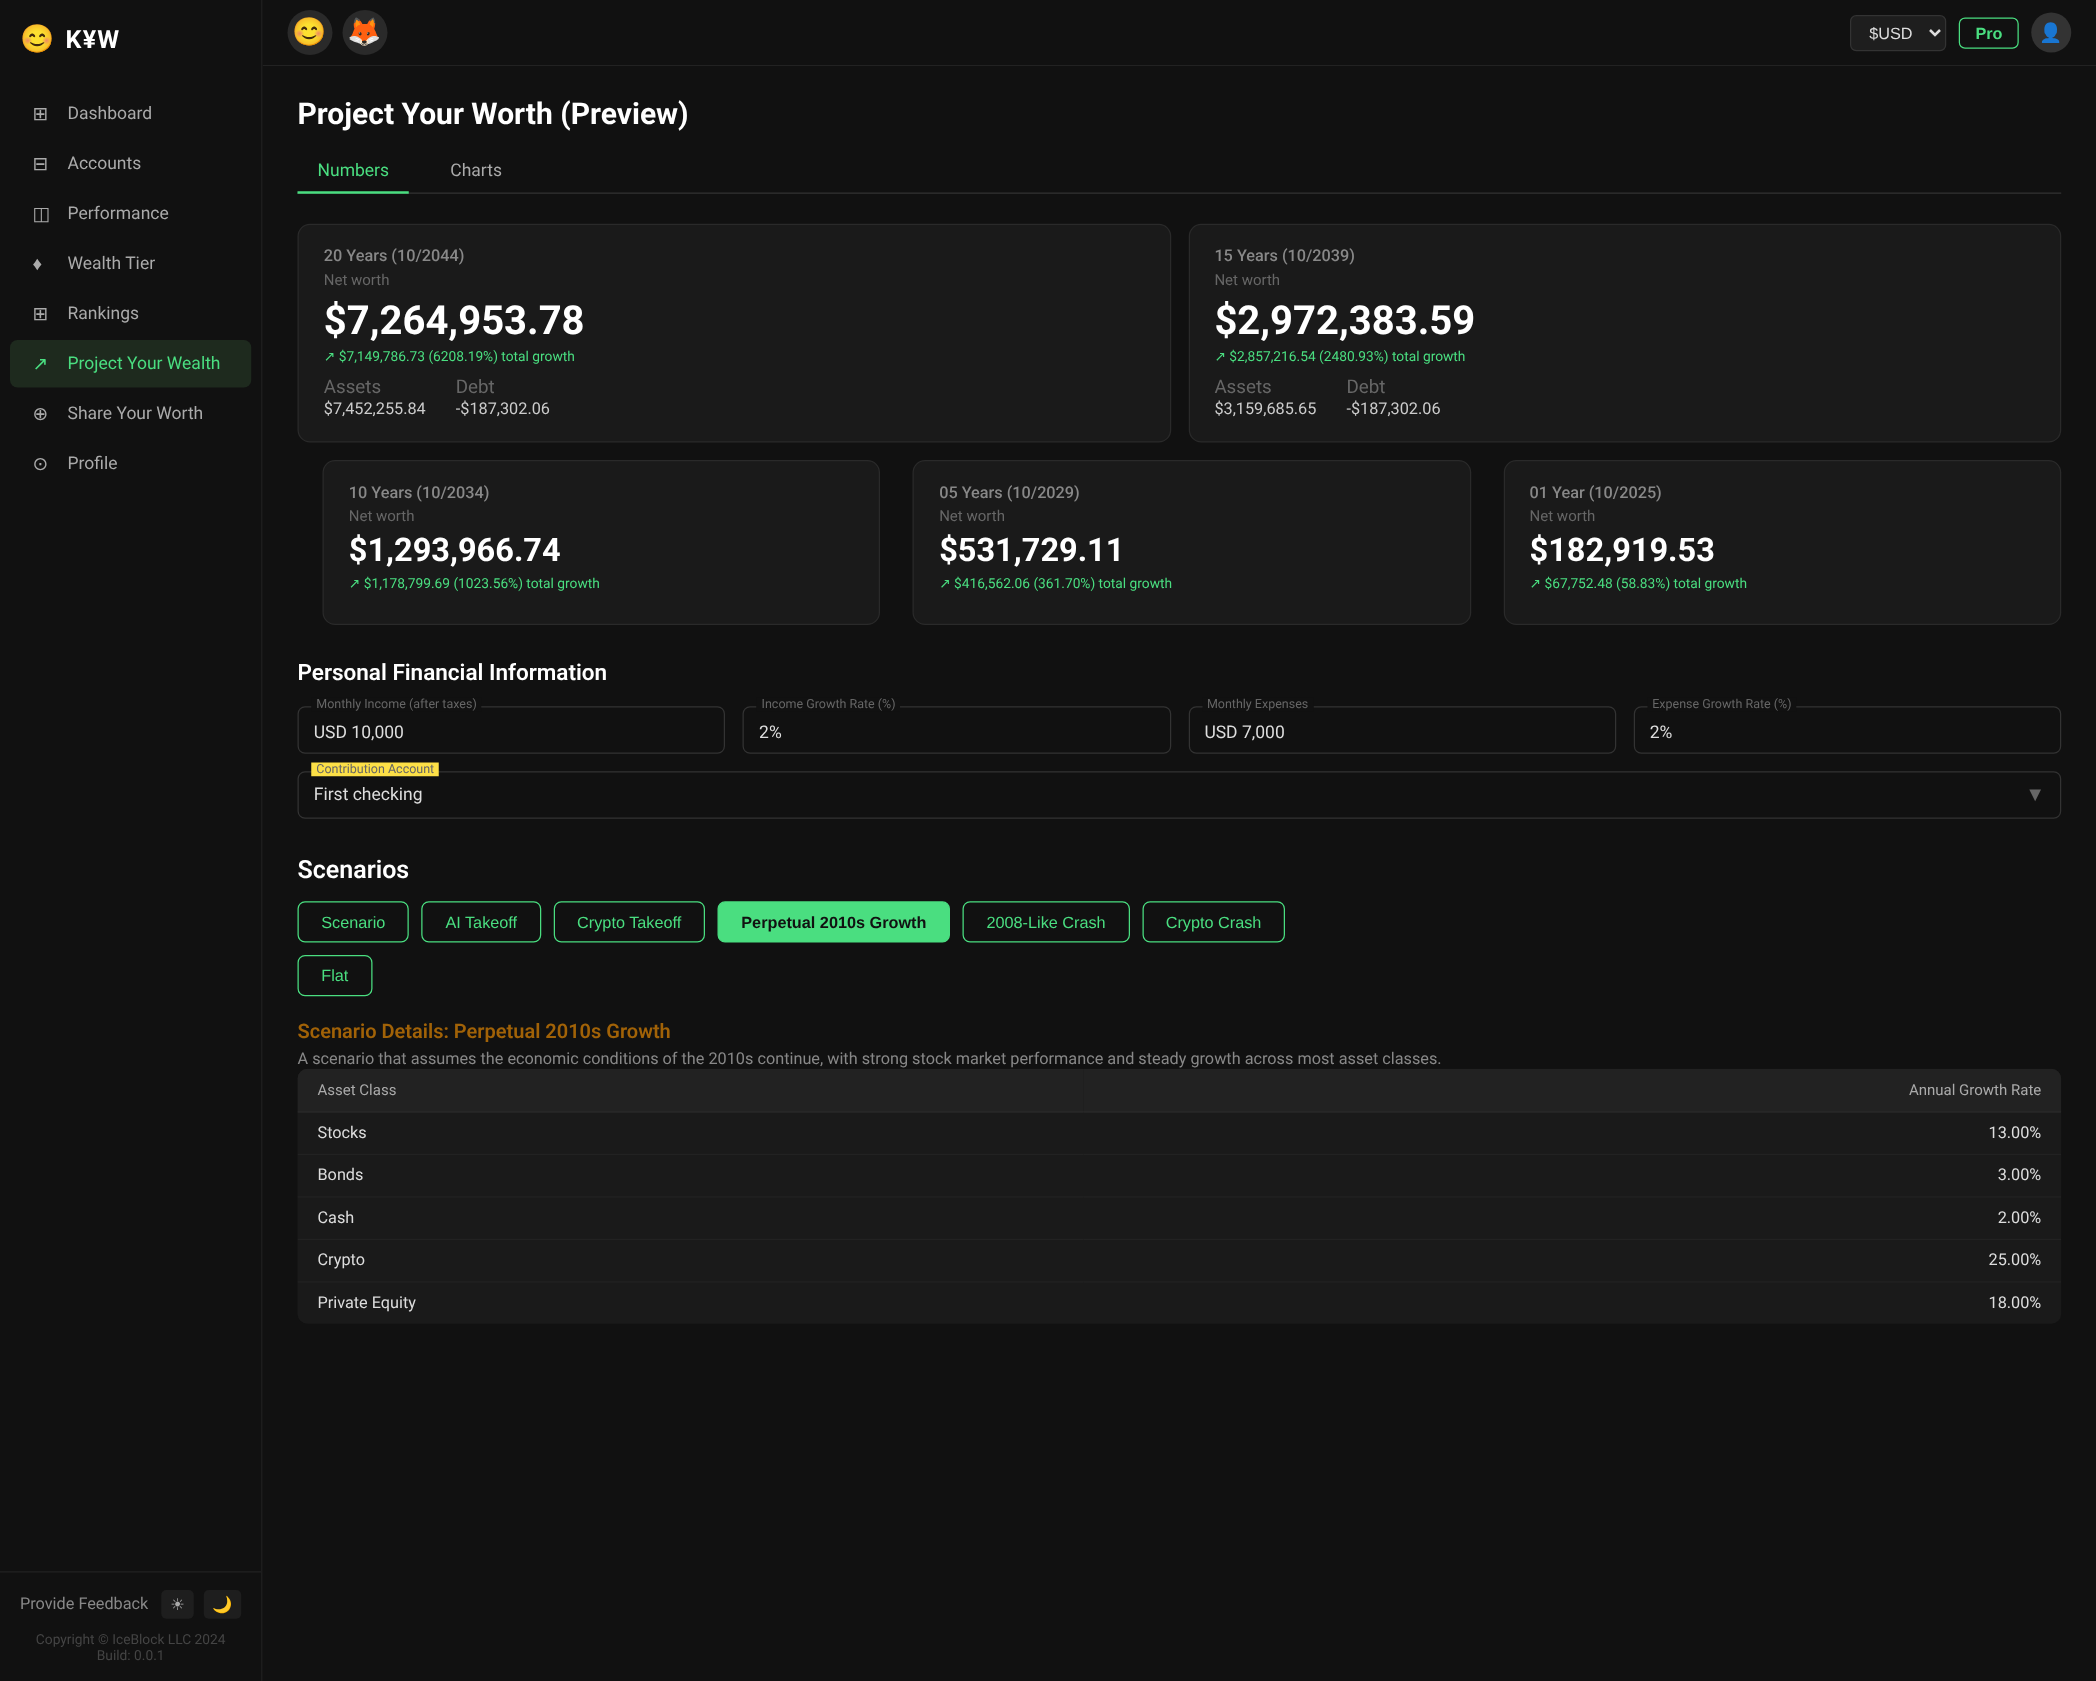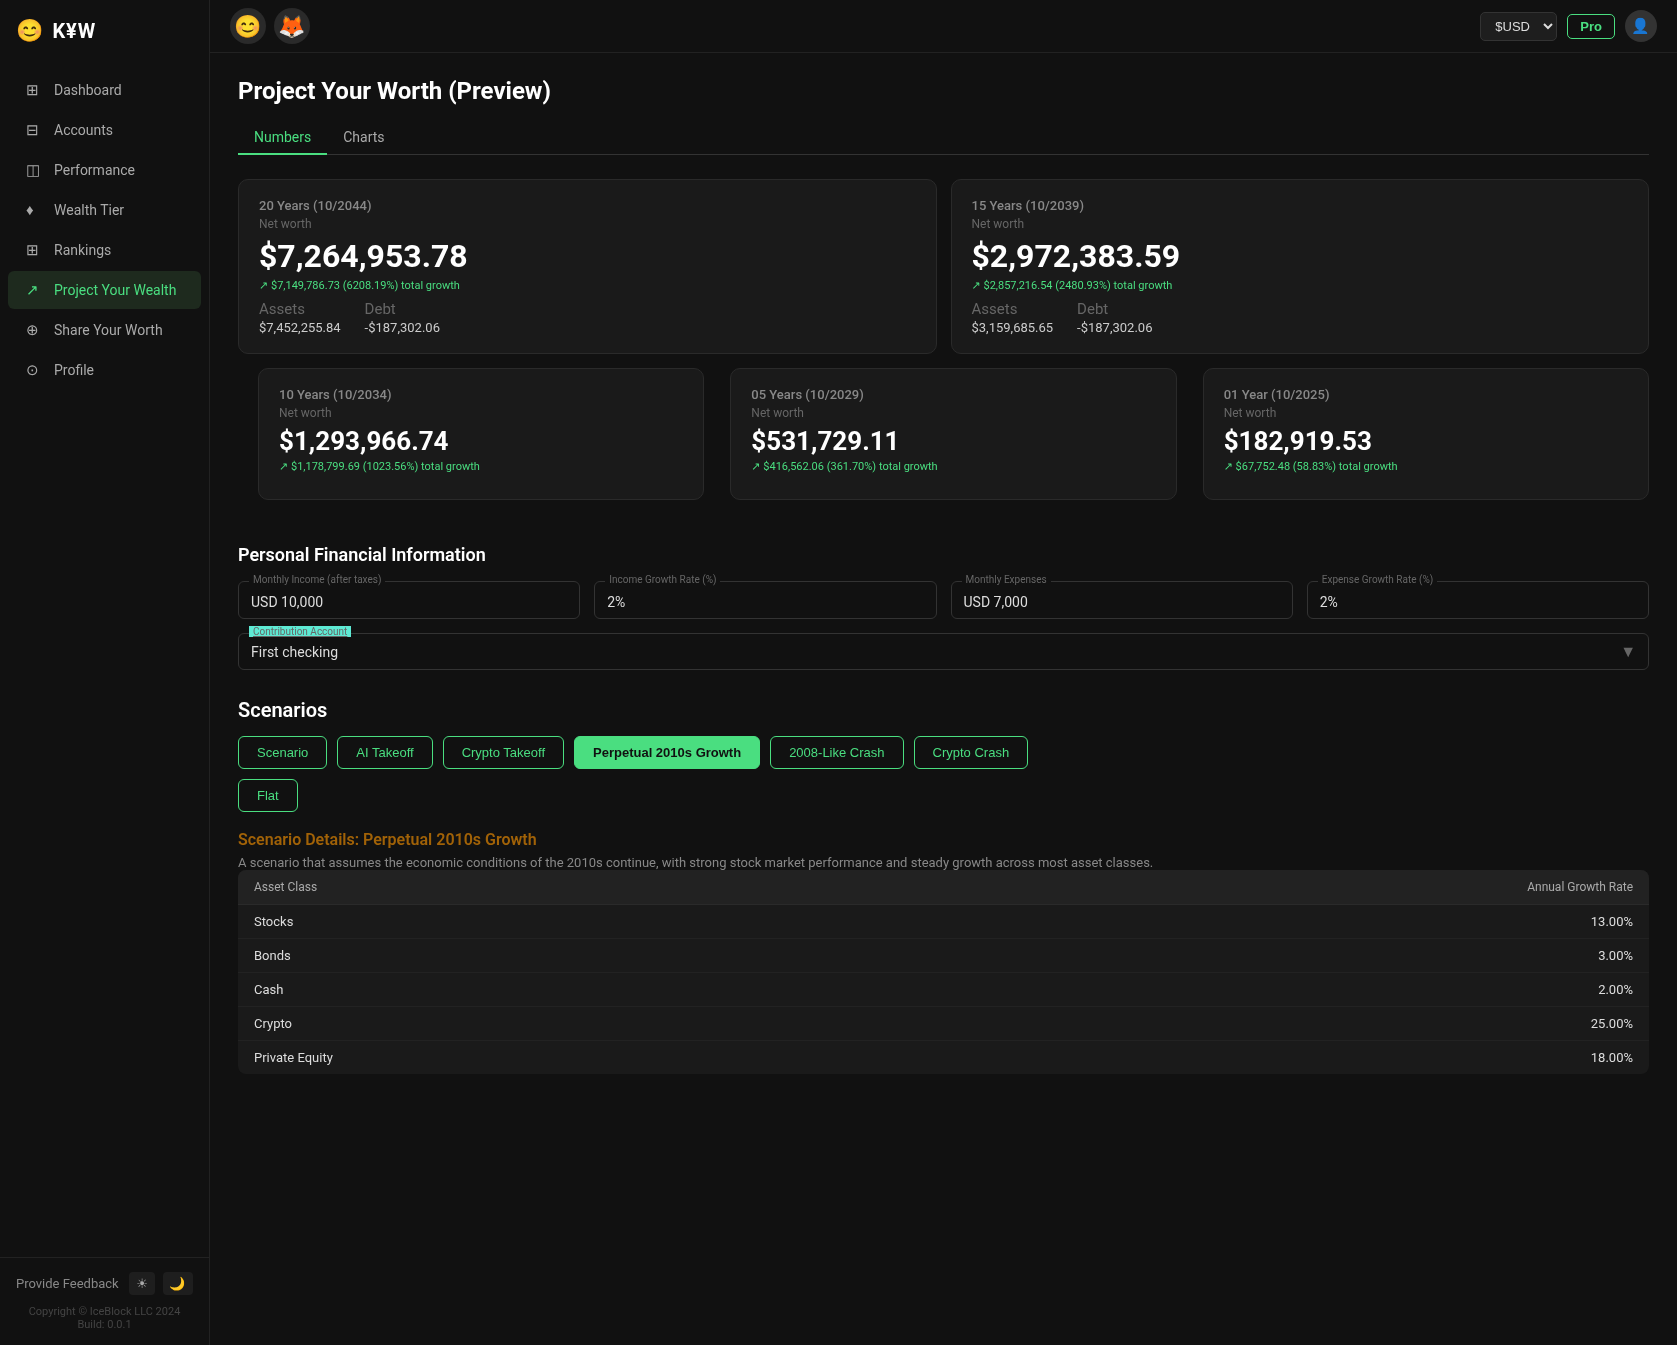--- a/index.html
+++ b/index.html
@@ -148,21 +148,21 @@
     .page-title {
       font-size: 24px;
       font-weight: 700;
       color: #fff;
       margin-bottom: 16px;
     }
 
     
     .tabs {
       display: flex;
-      gap: 0;
+      gap: 17px;
       border-bottom: 1px solid #333;
       margin-bottom: 24px;
     }
     .tab {
       padding: 8px 16px;
       font-size: 14px;
       color: #aaa;
       cursor: pointer;
       border-bottom: 2px solid transparent;
       margin-bottom: -1px;
@@ -176,21 +176,21 @@
     .cards-grid-top {
       display: grid;
       grid-template-columns: 1fr 1fr;
       gap: 14px;
       margin-bottom: 14px;
     }
     .cards-grid-bottom {
       display: grid;
       grid-template-columns: 1fr 1fr 1fr;
       gap: 26px;
-      margin-bottom: 44px;
+      margin-bottom: 28px;
       padding-left: 20px;
     }
     .worth-card {
       background: #1a1a1a;
       border: 1px solid #2a2a2a;
       border-radius: 10px;
       padding: 18px 20px;
     }
     .card-period {
       font-size: 13px;
@@ -269,23 +269,22 @@
       display: flex;
       align-items: center;
       justify-content: space-between;
     }
     .contribution-label {
       font-size: 10px;
       color: #666;
       position: absolute;
       top: -8px;
       left: 10px;
-      background: #5eead4;
+      background: #fde047;
       padding: 0 4px;
-      text-decoration: underline;
     }
     .contribution-value {
       font-size: 14px;
       color: #ddd;
     }
     .contribution-arrow { color: #666; font-size: 16px; }
 
     
     .scenarios-title {
       font-size: 20px;

